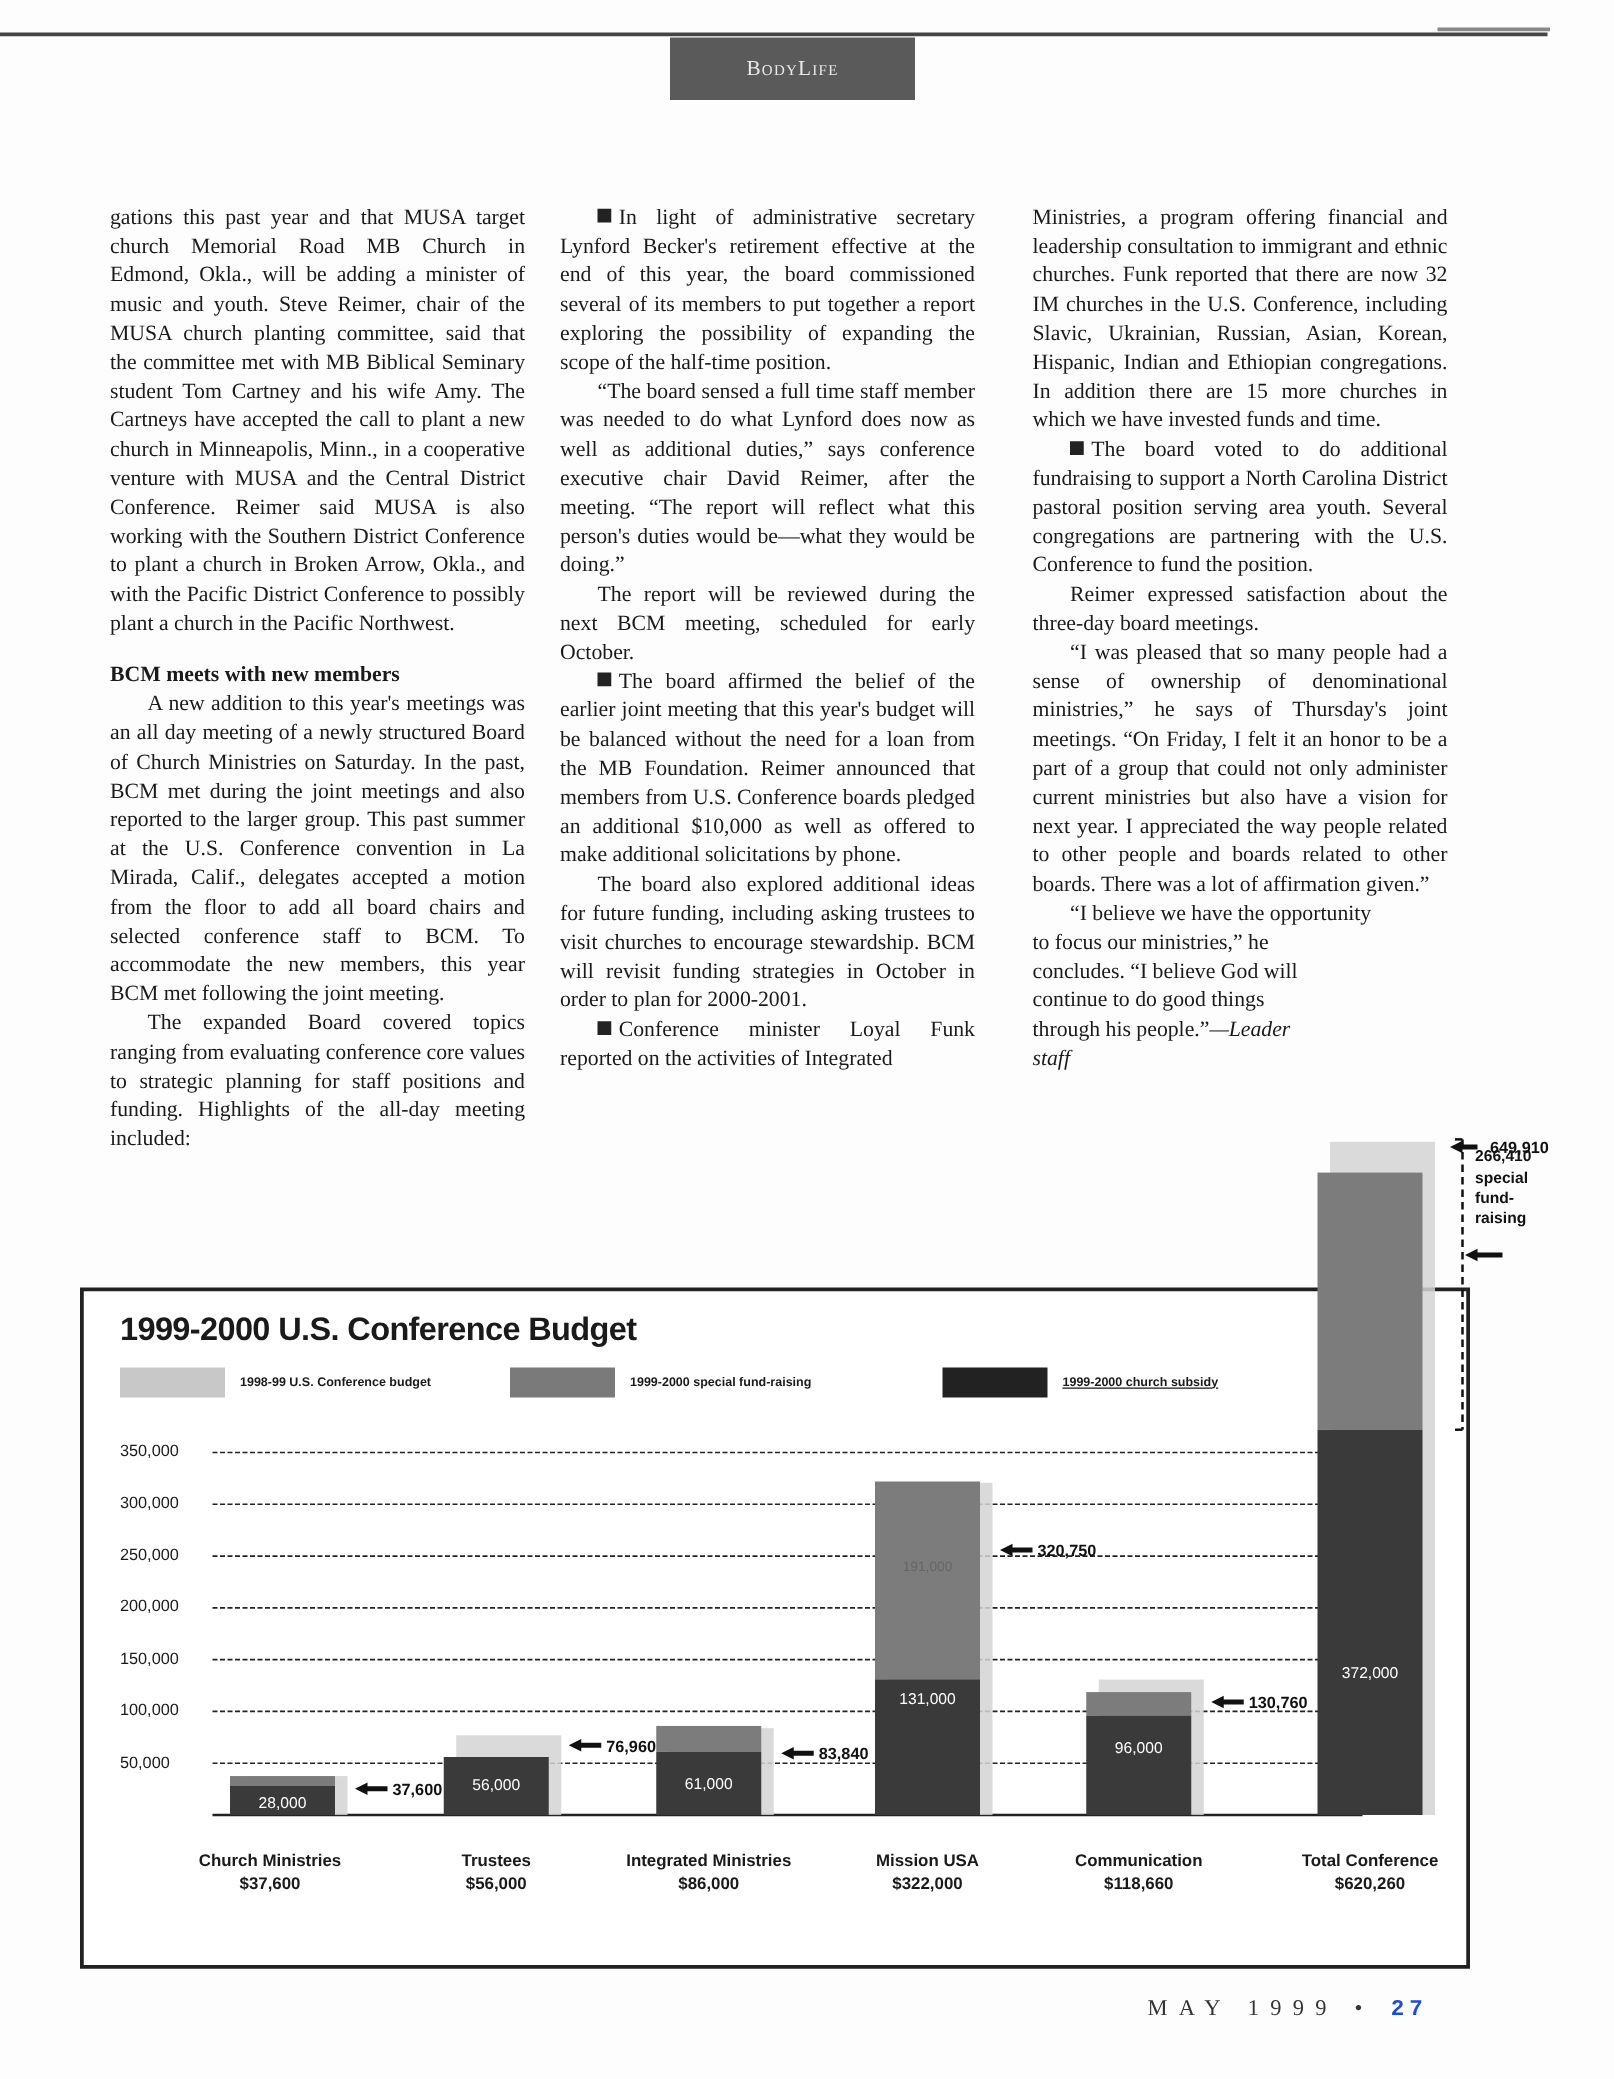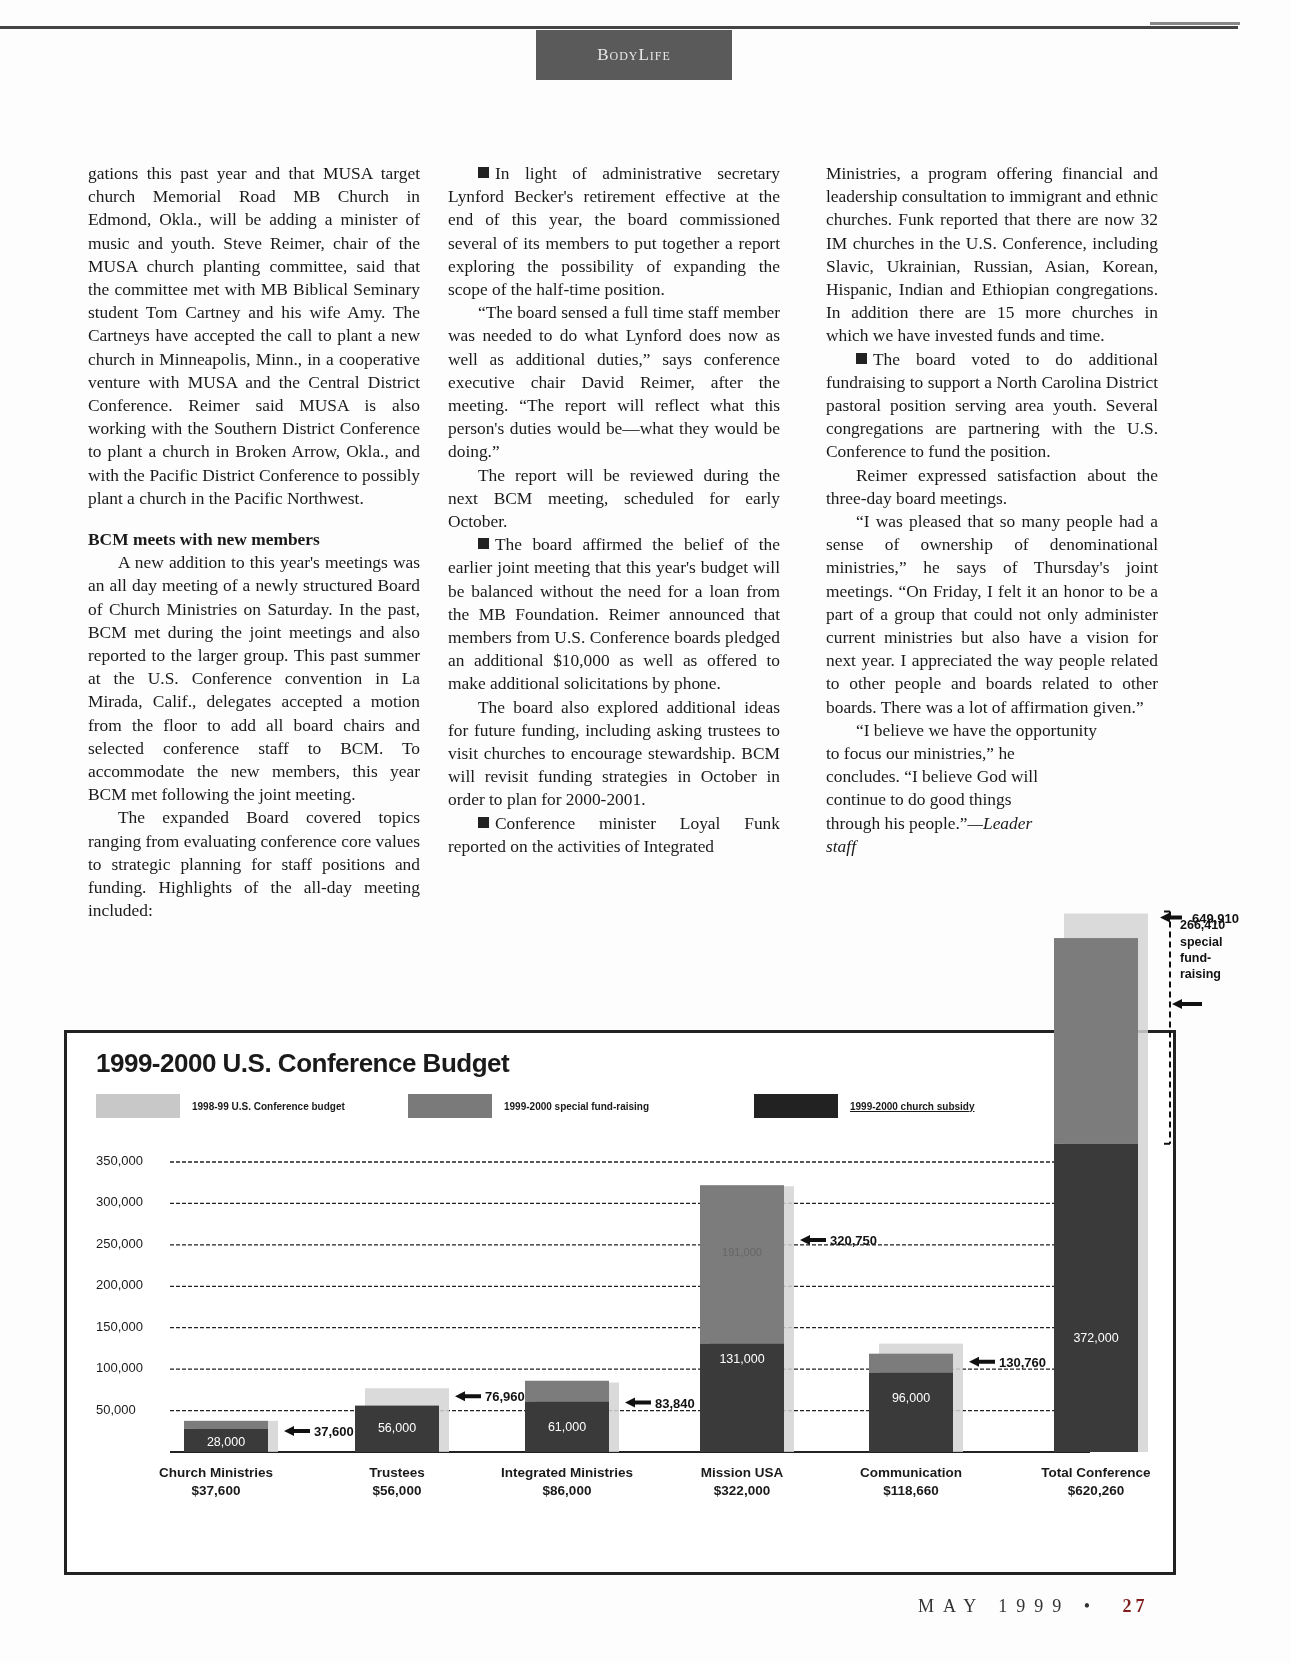--- a/index.html
+++ b/index.html
@@ -16,23 +16,23 @@
   #col2{left:448px;}
   #col3{left:826px;}
   .quote-narrow{width:212px;text-align:left;}
   
   .chart-box{position:absolute;left:64px;top:1030px;width:1112px;height:545px;border:3px solid #222;border-top:3px solid #222;box-sizing:border-box;background:#fff;}
   .chart-title{position:absolute;left:96px;top:1048px;font-family:"Liberation Sans","DejaVu Sans",sans-serif;font-weight:bold;font-size:26px;letter-spacing:-0.5px;}
   .legend{position:absolute;top:1093px;height:26px;display:flex;align-items:center;font-family:"Liberation Sans","DejaVu Sans",sans-serif;font-weight:bold;font-size:10px;}
   .legend .sw{width:84px;height:24px;margin-right:12px;}
   .ytick{position:absolute;left:96px;font-family:"Liberation Sans","DejaVu Sans",sans-serif;font-weight:normal;font-size:13px;}
   svg#chart{position:absolute;left:0;top:0;}
-  .xlabel{position:absolute;font-family:"Liberation Sans","DejaVu Sans",sans-serif;font-weight:bold;font-size:13.5px;text-align:center;line-height:18px;width:180px;}
+  .xlabel{position:absolute;font-family:"Liberation Sans","DejaVu Sans",sans-serif;font-weight:bold;font-size:13.5px;text-align:center;line-height:18px;width:180px;margin-top:16px;}
   .footer{position:absolute;left:918px;top:1596px;font-size:18px;letter-spacing:9px;color:#333;}
-  .footer .pg{font-family:Liberation Serif, serif;font-weight:bold;letter-spacing:4px;color:#7f1d1d;margin-left:10px;}
+  .footer .pg{font-family:Liberation Mono, monospace;font-weight:bold;letter-spacing:4px;color:#1d4ed8;}
 </style>
 </head>
 <body>
 
 <div class="top-rule"></div>
 <div class="top-rule2"></div>
 <div class="section-tab">BodyLife</div>
 
 <div class="col" id="col1">
   <p>gations this past year and that MUSA target church Memorial Road MB Church in Edmond, Okla., will be adding a minister of music and youth. Steve Reimer, chair of the MUSA church planting committee, said that the committee met with MB Biblical Seminary student Tom Cartney and his wife Amy. The Cartneys have accepted the call to plant a new church in Minneapolis, Minn., in a cooperative venture with MUSA and the Central District Conference. Reimer said MUSA is also working with the Southern District Conference to plant a church in Broken Arrow, Okla., and with the Pacific District Conference to possibly plant a church in the Pacific Northwest.</p>

